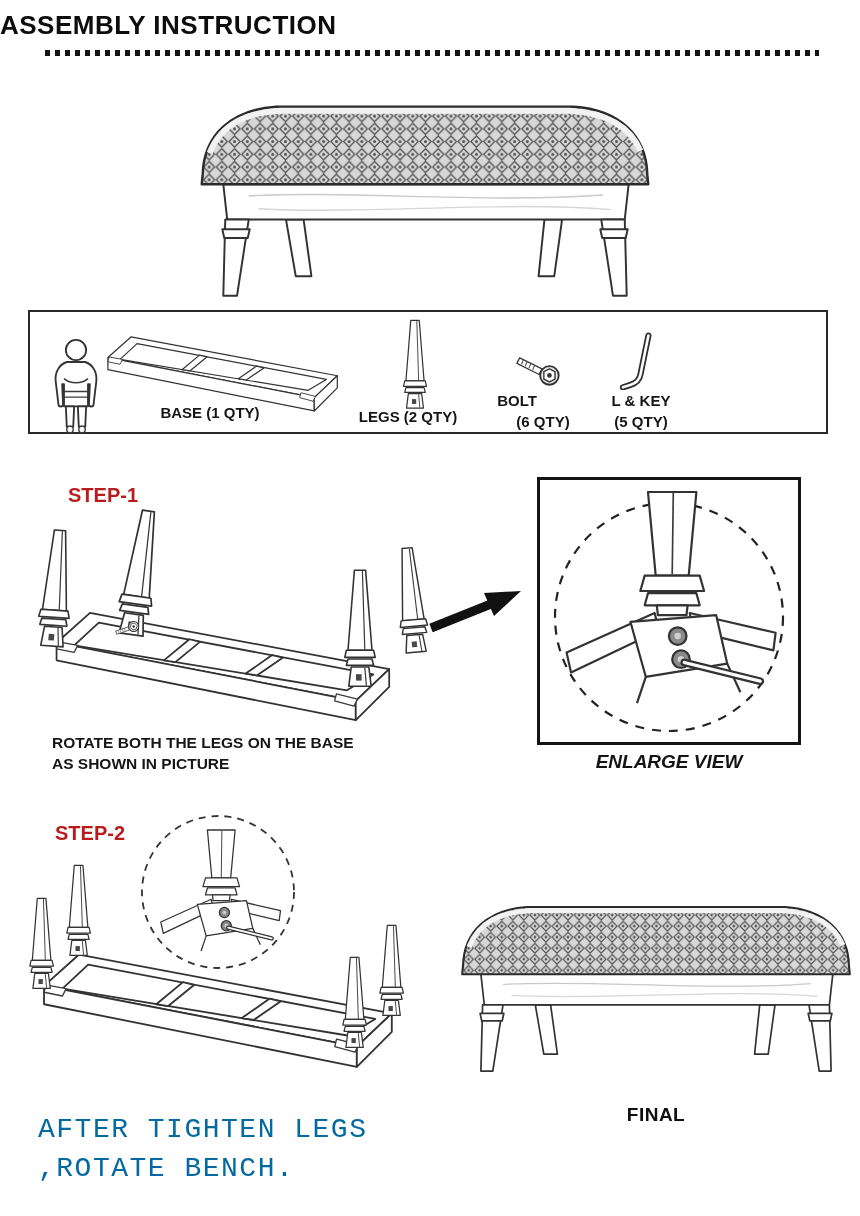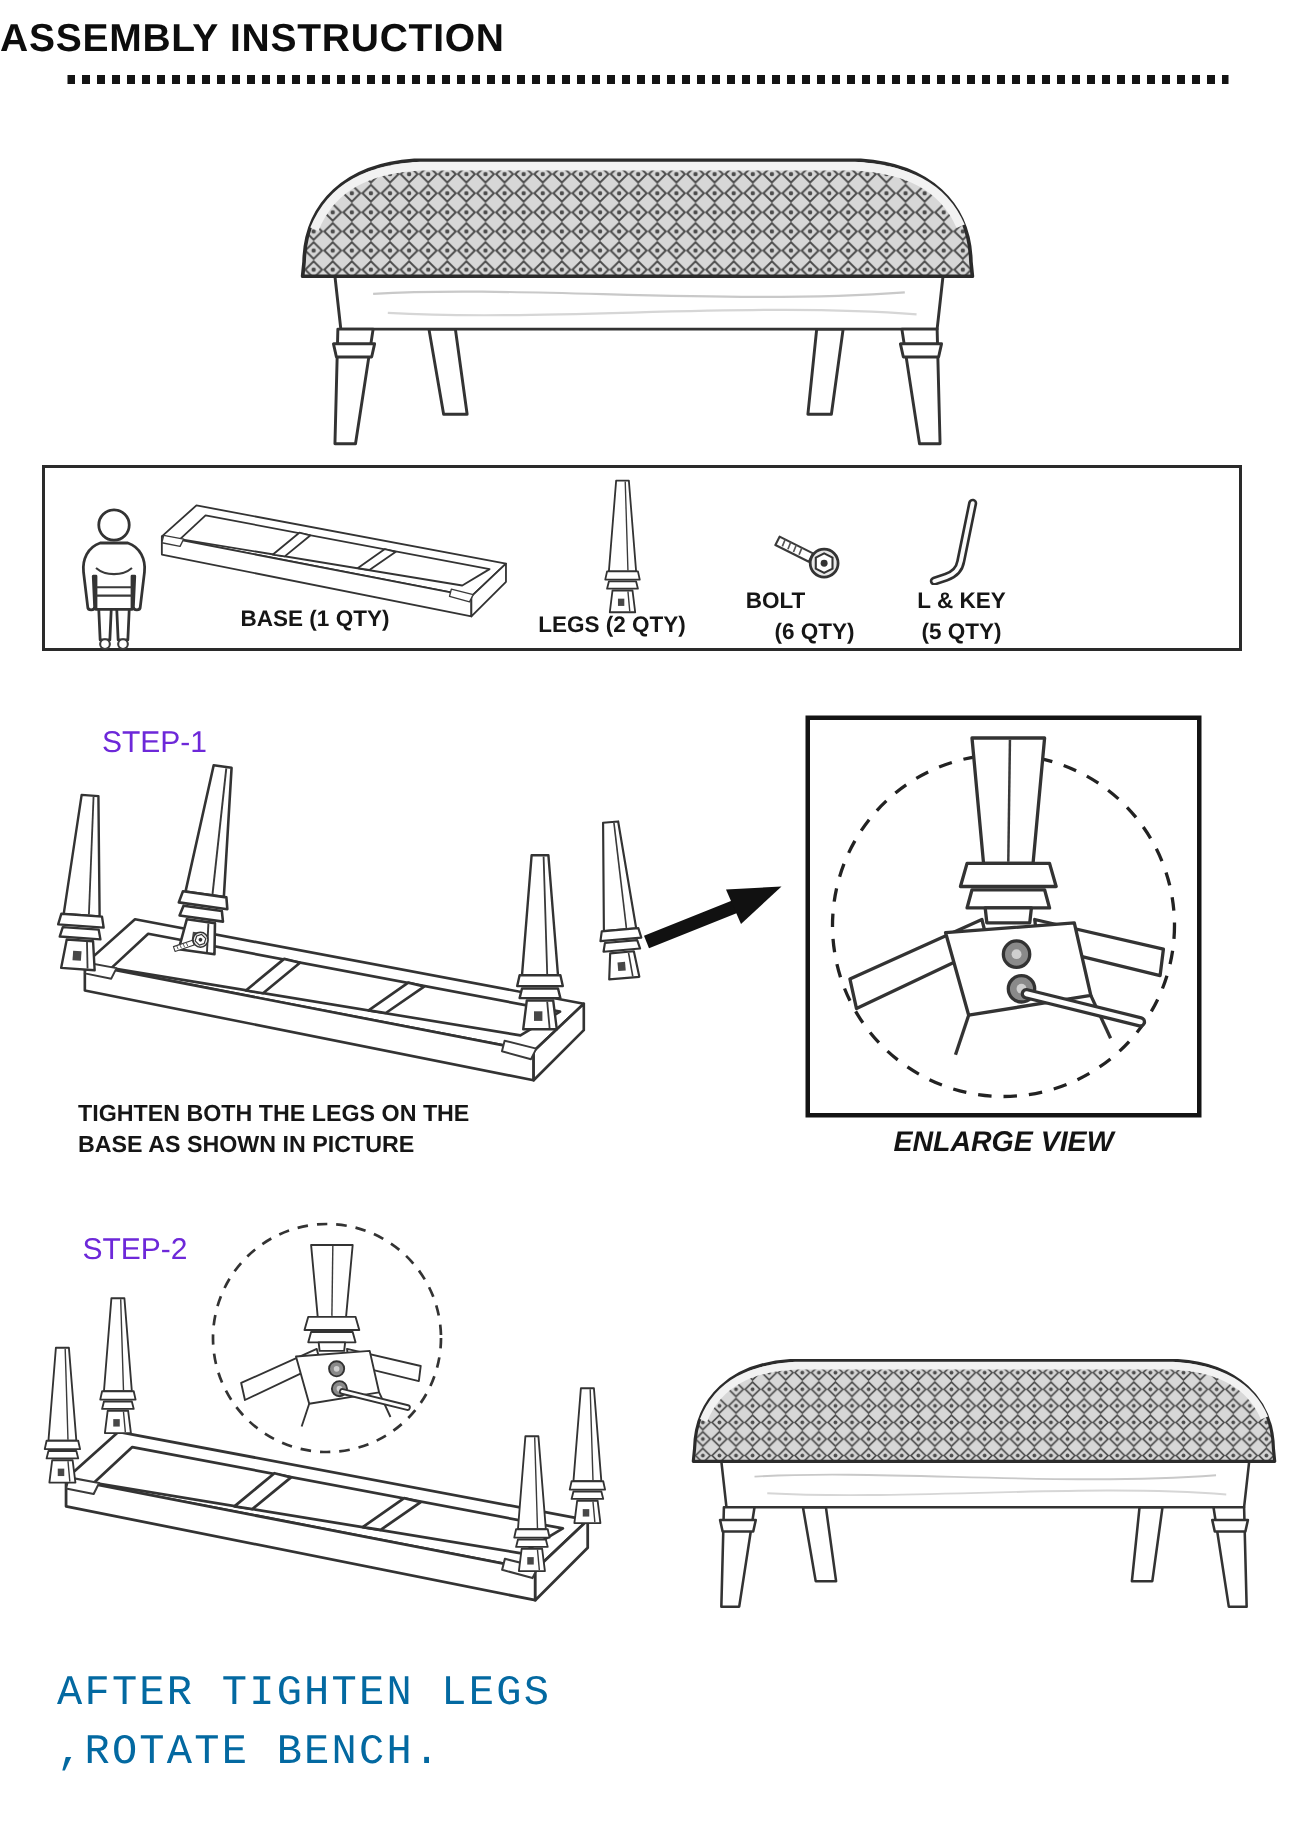--- a/index.html
+++ b/index.html
@@ -27,21 +27,21 @@
     left:28px;top:310px;width:800px;height:124px;
     border:2px solid #2a2a2a;
     box-sizing:border-box;
     padding-left:24px;
   }
   .part-label{
     font-size:15px;font-weight:bold;color:#161616;
     text-align:center;white-space:nowrap;
   }
   .step-label{
-    font-size:20px;font-weight:normal;color:#6d28d9;
+    font-size:20px;font-weight:bold;color:#b91c1c;
   }
   .caption{
     left:52px;top:733px;width:305px;
     font-size:15.5px;font-weight:bold;line-height:1.33;color:#161616;
   }
   .enlarge-box{
     left:537px;top:477px;width:264px;height:268px;
     border:3px solid #141414;box-sizing:border-box;
     background:#fff;
   }
@@ -221,21 +221,21 @@
   <div class="abs enlarge-box">
     <svg width="258" height="262" viewBox="0 0 258 262">
       <circle cx="129" cy="137" r="114" fill="none" stroke="#222" stroke-width="2.2" stroke-dasharray="9 8"></circle>
       <g transform="translate(20,12) scale(1.1)">
           <use href="#sym-corner"></use>
         </g>
     </svg>
   </div>
   <div class="abs enlarge-label">ENLARGE VIEW</div>
 
-  <div class="abs caption">TIGHTEN BOTH THE LEGS ON THE BASE AS SHOWN IN PICTURE</div>
+  <div class="abs caption">ROTATE BOTH THE LEGS ON THE BASE AS SHOWN IN PICTURE</div>
 
   <svg class="abs" style="left:18px;top:810px" width="442" height="290" viewBox="0 0 442 290">
     <circle cx="200" cy="82" r="76" fill="#fff" stroke="#333" stroke-width="1.8" stroke-dasharray="7 6"></circle>
     <g transform="translate(139,20) scale(0.63)">
         <use href="#sym-corner"></use>
       </g>
     <g transform="translate(15,128) scale(0.92)">
         <use href="#sym-frame"></use>
       </g>
     <g transform="translate(42,53) scale(0.62)">
@@ -249,16 +249,17 @@
       </g>
     <g transform="translate(318,145) scale(0.62)">
         <use href="#sym-leg"></use>
       </g>
   </svg>
   <div class="abs step-label" style="left:55px;top:822px">STEP-2</div>
 
   <svg class="abs" style="left:452px;top:886px" width="408" height="190" viewBox="0 0 480 220">
     <use href="#sym-bench"></use>
   </svg>
+  <div class="abs final-label">FINAL</div>
 
   <div class="abs footer-note">AFTER TIGHTEN LEGS ,ROTATE BENCH.</div>
 
 </div>
 
 </body></html>

